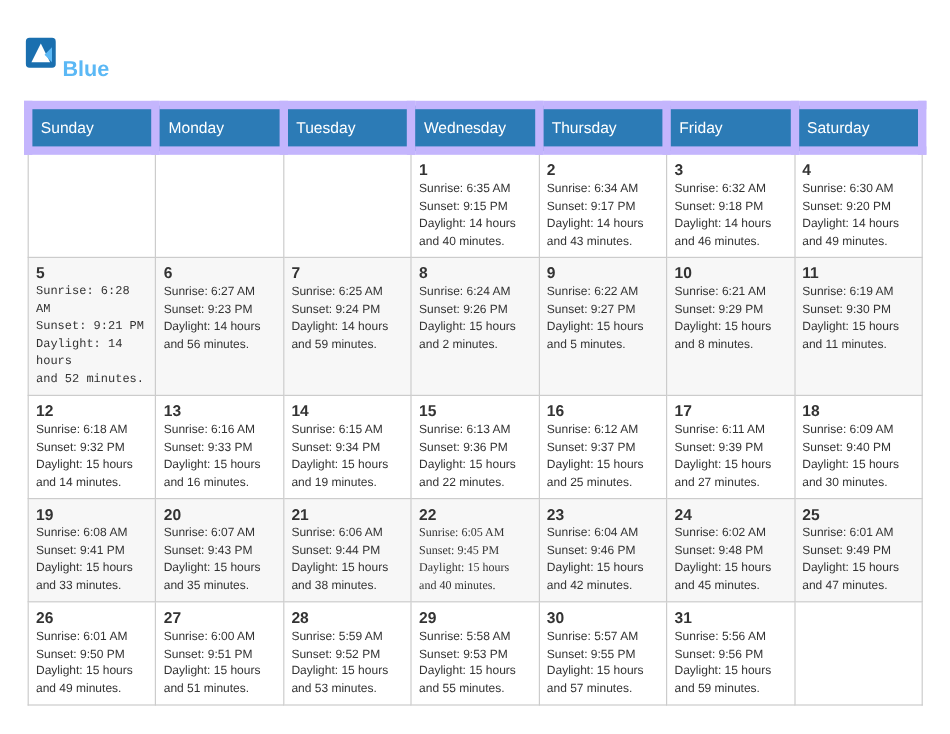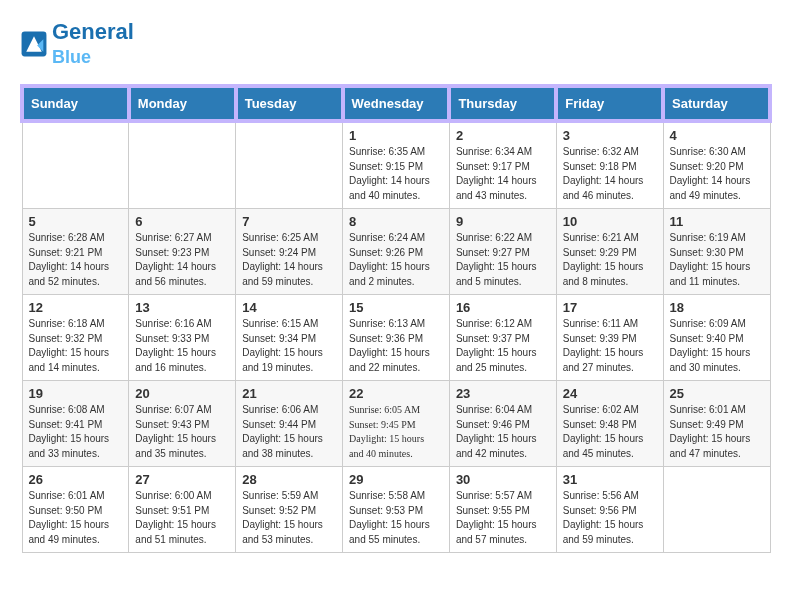--- a/index.html
+++ b/index.html
@@ -48,24 +48,24 @@
     }
     table {
       width: 100%;
       border-collapse: collapse;
       table-layout: fixed;
     }
     thead tr th {
       background-color: #2c7bb6;
       color: #fff;
       font-size: 13px;
-      font-weight: bold;
+      font-weight: normal;
       padding: 8px 7px;
       text-align: left;
-      border: 4px solid #c4b5fd;
+      border: 7px solid #c4b5fd;
     }
     tbody tr td {
       border: 1px solid #ccc;
       vertical-align: top;
       padding: 5px 6px;
       font-size: 10.5px;
       color: #333;
       height: 86px;
       background: #fff;
     }
@@ -92,21 +92,21 @@
 
 <div class="header">
   <div class="logo">
     <svg class="logo-icon" viewBox="0 0 36 36">
       <rect x="2" y="2" width="32" height="32" rx="4" fill="#1a6faf"></rect>
       <polygon points="8,28 18,8 28,28" fill="#fff"></polygon>
       <polygon points="22,20 30,12 30,28" fill="#5bb8f5"></polygon>
     </svg>
     <div>
       <div class="logo-text">
-        <span>General</span><br>
+        <br>
         <span style="color:#5bb8f5;font-size:18px;">Blue</span>
       </div>
     </div>
   </div>
 </div>
 
 <table>
   <thead>
     <tr>
     <th>Sunday</th>
@@ -148,21 +148,21 @@
           <span class="day-num">4</span>
           <div class="day-info" style="white-space: pre-line;">Sunrise: 6:30 AM
 Sunset: 9:20 PM
 Daylight: 14 hours
 and 49 minutes.</div>
         </td>
       </tr>
       <tr>
         <td>
           <span class="day-num">5</span>
-          <div class="day-info" style="white-space: pre-line;">Sunrise: 6:28 AM
+          <div class="day-info" style="white-space: pre-line; font-family: Liberation Mono, monospace;">Sunrise: 6:28 AM
 Sunset: 9:21 PM
 Daylight: 14 hours
 and 52 minutes.</div>
         </td>
         <td>
           <span class="day-num">6</span>
           <div class="day-info" style="white-space: pre-line;">Sunrise: 6:27 AM
 Sunset: 9:23 PM
 Daylight: 14 hours
 and 56 minutes.</div>

